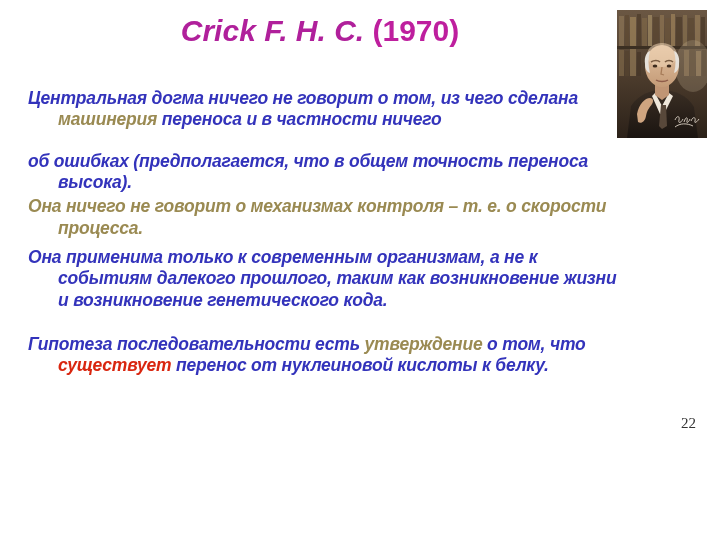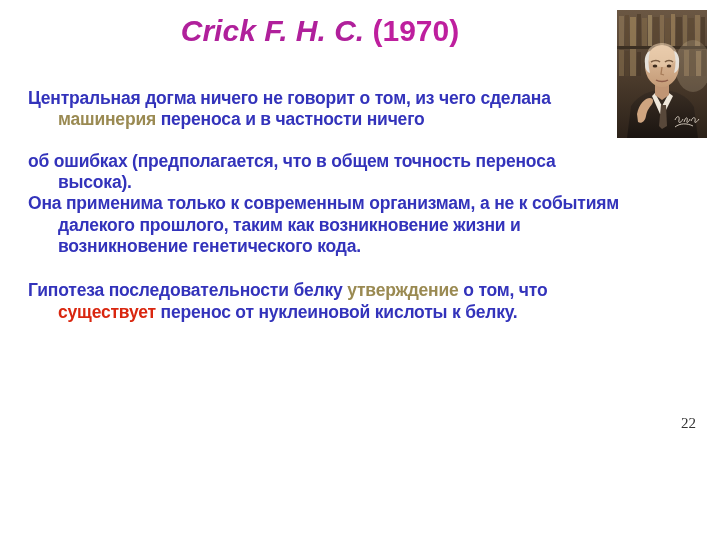--- a/index.html
+++ b/index.html
@@ -50,35 +50,36 @@
 
   
   .body-text{
     position:absolute;
     left:28px; top:88px;
     width:600px;
   }
   .para{
     font-size:17.5px;
     font-weight:bold;
+    font-style:italic;
     line-height:1.22;
     padding-left:30px;
     text-indent:-30px;
     margin:0 0 0 0;
     letter-spacing:-0.2px;
   }
   .blue{color:#3333BB;}
   .olive{color:#9A8A52;}
   .red{color:#D9260F;}
 
   .p1{margin-top:0px;}
   .p2{margin-top:20px;}
   .p3{margin-top:3px;}
   .spacer{height:20px;}
-  .p4{margin-top:0px;}
+  .p4{margin-top:8px;}
   .p5{margin-top:3px;}
   .p6{margin-top:3px;}
 
   
   .page-number{
     position:absolute;
     right:24px; bottom:36px;
     font-size:15px;
     color:#333333;
     font-family:"Liberation Serif", serif;
@@ -177,26 +178,27 @@
       </svg>
     </div>
   </div>
 
   <div class="body-text">
 
     <p class="para p1"><span class="blue">Центральная догма ничего не говорит о том, из чего сделана </span><span class="olive">машинерия</span><span class="blue"> переноса и в частности ничего</span></p>
 
     <p class="para p2"><span class="blue">об ошибках (предполагается, что в общем точность переноса высока).</span></p>
 
+    <p class="para p3"><span class="olive">Она ничего не говорит о механизмах контроля – т. е. о скорости процесса.</span></p>
 
     <p class="para p4"><span class="blue">Она применима только к современным организмам, а не к событиям далекого прошлого, таким как возникновение жизни и возникновение генетического кода.</span></p>
 
     <div class="spacer"></div>
 
 
-    <p class="para p6"><span class="blue">Гипотеза последовательности белку </span><span class="olive">утверждение</span><span class="blue"> о том, что </span><span class="red">существует</span><span class="blue"> перенос от нуклеиновой кислоты к белку.</span></p>
+    <p class="para p6"><span class="blue">Гипотеза последовательности есть </span><span class="olive">утверждение</span><span class="blue"> о том, что </span><span class="red">существует</span><span class="blue"> перенос от нуклеиновой кислоты к белку.</span></p>
 
 
   </div>
 
   <div class="page-number">22</div>
 
 </div>
 
 </body></html>

